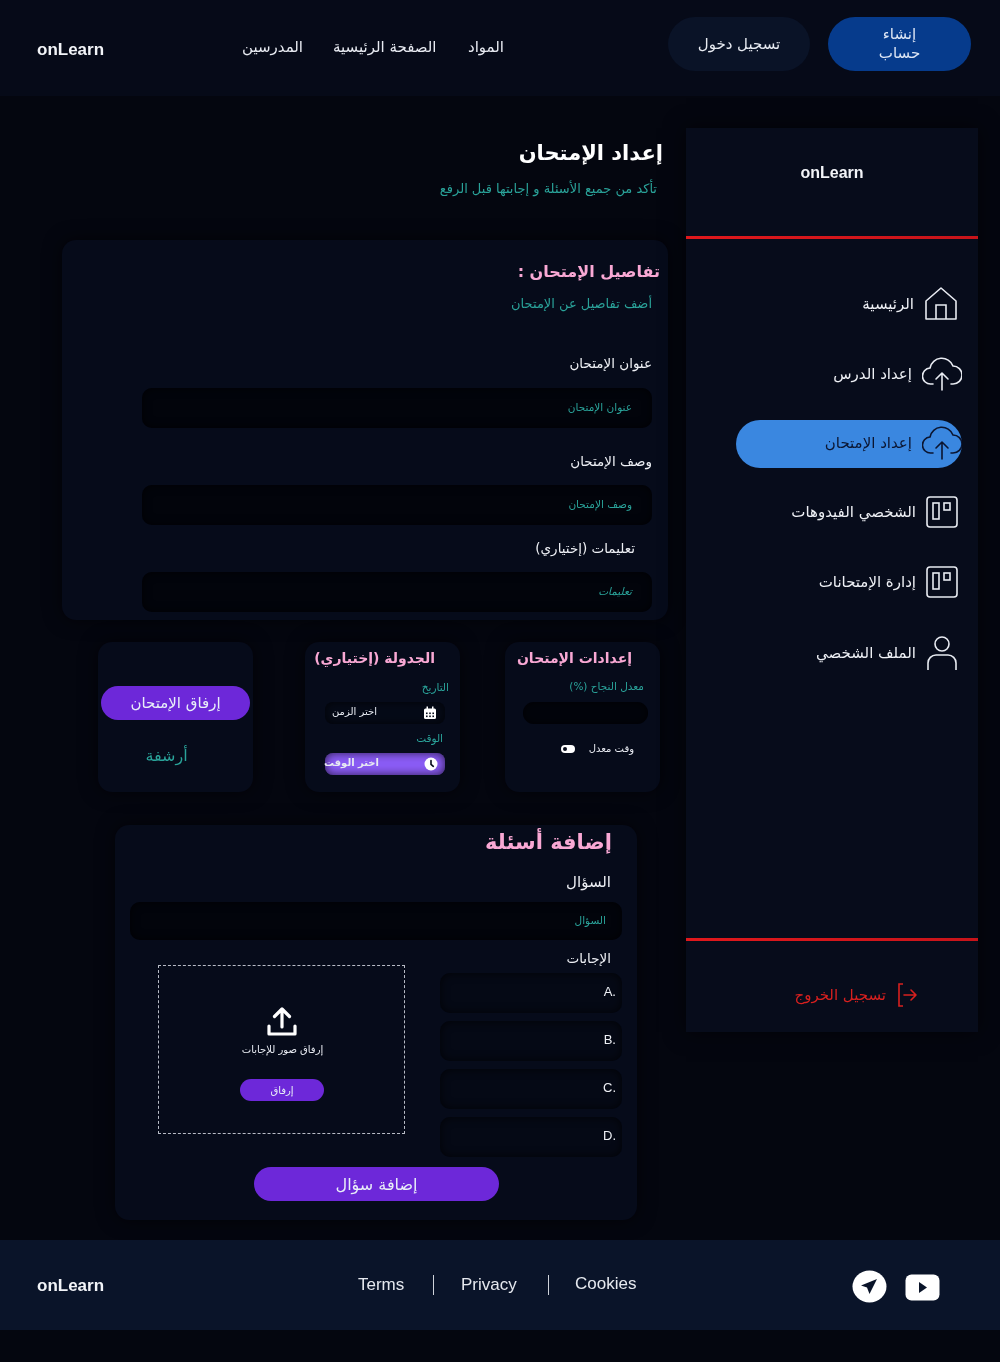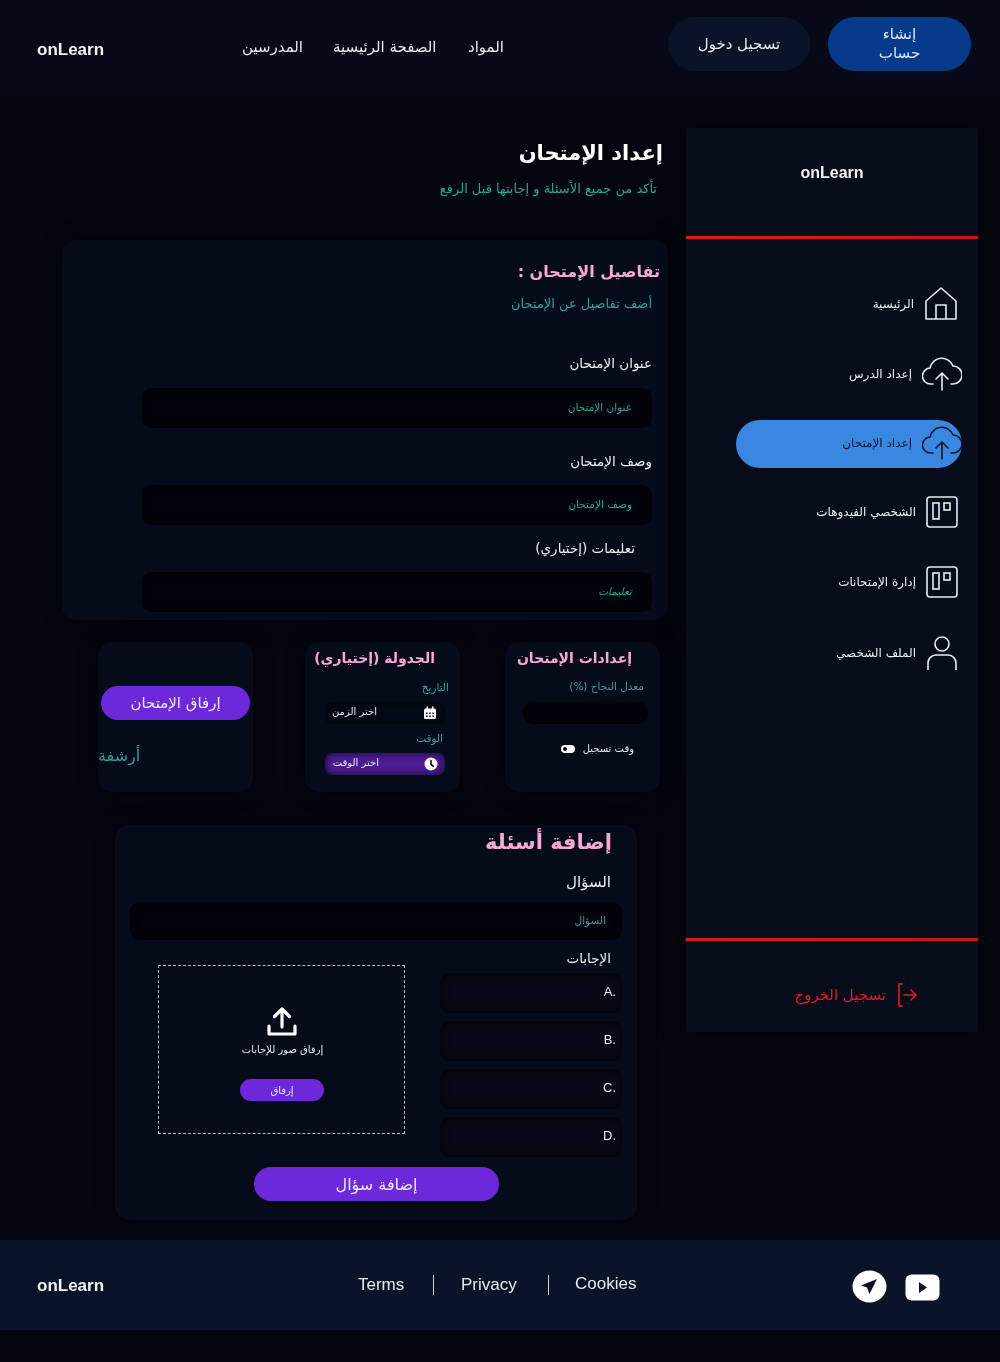--- a/index.html
+++ b/index.html
@@ -33,21 +33,21 @@
   .btn-blue { background: #6d28d9; border-radius: 18px; display: flex; align-items: center; justify-content: center; color: #e8eef8; }
 
   .toggle { width: 14px; height: 8px; border-radius: 4px; background: #ffffff; position: relative; }
   .toggle::after { content: ""; position: absolute; left: 2px; top: 2px; width: 4px; height: 4px; border-radius: 2px; background: #060b1a; }
 
   .dashed-box { border: 1px dashed #b8bcc6; }
 
   
   .sidebar { left: 686px; top: 128px; width: 292px; height: 904px; background: #070c1b; box-shadow: 0 0 20px rgba(0,0,0,0.6); }
   .red-line { height: 3px; background: linear-gradient(90deg, #e0181c, #c7141a); }
-  .side-item { display: flex; align-items: center; justify-content: flex-end; gap: 10px; font-size: 12px; color: #eef0f5; white-space: nowrap; }
+  .side-item { display: flex; align-items: center; justify-content: flex-end; gap: 10px; font-size: 15px; color: #eef0f5; white-space: nowrap; }
   .side-active { left: 736px; top: 420px; width: 226px; height: 48px; background: #3a87e0; border-radius: 24px; }
   .logout { color: #d8201f; font-size: 15px; }
 
   
   .footer { left: 0; top: 1240px; width: 1000px; height: 90px; background: #0a1429; }
   .foot-link { font-family: "Liberation Sans", sans-serif; font-size: 17px; color: #e6e9ef; }
   .foot-sep { width: 1px; height: 20px; background: #cfd3da; }
 </style>
 </head>
 <body>
@@ -86,21 +86,21 @@
 
 <div class="abs rtl field-label" style="right:365px; top:540px;">تعليمات (إختياري)</div>
 <div class="abs field" style="left:142px; top:572px; width:510px; height:40px;font-style:italic;">
   <div class="abs rtl placeholder" style="right:20px; top:13px;">تعليمات</div>
 </div>
 
 <div class="abs panel" style="left:505px; top:642px; width:155px; height:150px;"></div>
 <div class="abs rtl card-title" style="right:368px; top:650px;">إعدادات الإمتحان</div>
 <div class="abs rtl small-teal" style="right:356px; top:680px;">معدل النجاح (%)</div>
 <div class="abs field" style="left:523px; top:702px; width:125px; height:22px; border-radius:11px;"></div>
-<div class="abs rtl small-white" style="right:366px; top:743px;">وقت تسجيل</div>
+<div class="abs rtl small-white" style="right:366px; top:743px;">وقت معدل</div>
 <div class="abs toggle" style="left:561px; top:745px;"></div>
 
 <div class="abs panel" style="left:305px; top:642px; width:155px; height:150px;"></div>
 <div class="abs rtl card-title" style="right:565px; top:650px;">الجدولة (إختياري)</div>
 <div class="abs rtl small-teal" style="right:551px; top:681px;">التاريخ</div>
 <div class="abs field" style="left:325px; top:702px; width:120px; height:22px; border-radius:8px; background:#050a17;">
   <span class="abs rtl small-white" style="right:68px; top:4px;">اختر الزمن</span>
   <svg class="abs" style="left:98px; top:4px;" width="14" height="14" viewBox="0 0 14 14">
     <rect x="1" y="2.5" width="12" height="10.5" rx="1.5" fill="#fff"></rect>
     <rect x="3.5" y="0.5" width="1.5" height="3" fill="#fff"></rect>
@@ -109,31 +109,31 @@
       <rect x="3" y="6.5" width="1.6" height="1.6"></rect>
         <rect x="6.2" y="6.5" width="1.6" height="1.6"></rect>
         <rect x="9.4" y="6.5" width="1.6" height="1.6"></rect>
       <rect x="3" y="9.5" width="1.6" height="1.6"></rect>
         <rect x="6.2" y="9.5" width="1.6" height="1.6"></rect>
         <rect x="9.4" y="9.5" width="1.6" height="1.6"></rect>
     </g>
   </svg>
 </div>
 <div class="abs rtl small-teal" style="right:557px; top:732px;">الوقت</div>
-<div class="abs field" style="left:325px; top:753px; width:120px; height:22px; border-radius:8px; background:#4c1d95;">
+<div class="abs field" style="left:325px; top:753px; width:120px; height:22px; border-radius:8px; background:#8b5cf6;font-weight:bold;">
   <span class="abs rtl small-white" style="right:66px; top:4px;">اختر الوقت</span>
   <svg class="abs" style="left:99px; top:4px;" width="14" height="14" viewBox="0 0 14 14">
     <circle cx="7" cy="7" r="6.5" fill="#fff"></circle>
     <path d="M7 3.5 V7.3 L9.3 9.3" stroke="#060b1a" stroke-width="1.6" fill="none" stroke-linecap="round"></path>
   </svg>
 </div>
 
 <div class="abs panel" style="left:98px; top:642px; width:155px; height:150px;"></div>
 <div class="abs btn-blue" style="left:101px; top:686px; width:149px; height:34px; font-size:15px;">إرفاق الإمتحان</div>
-<div class="abs" style="left:98px; top:746px; width:137px; font-size:16px; color:#2aa39a;">أرشفة</div>
+<div class="abs" style="left:98px; top:746px; width:137px; text-align:center; font-size:16px; color:#2aa39a;">أرشفة</div>
 
 <div class="abs panel" style="left:115px; top:825px; width:522px; height:395px;"></div>
 <div class="abs rtl card-title" style="right:388px; top:830px; font-size:21px;">إضافة أسئلة</div>
 <div class="abs rtl field-label" style="right:389px; top:873px; font-size:15px;">السؤال</div>
 <div class="abs field" style="left:130px; top:902px; width:492px; height:38px;">
   <div class="abs rtl placeholder" style="right:16px; top:12px;">السؤال</div>
 </div>
 <div class="abs rtl field-label" style="right:389px; top:950px;">الإجابات</div>
 
 <div class="abs field" style="left:440px; top:973px; width:182px; height:40px; background:#050915;">

